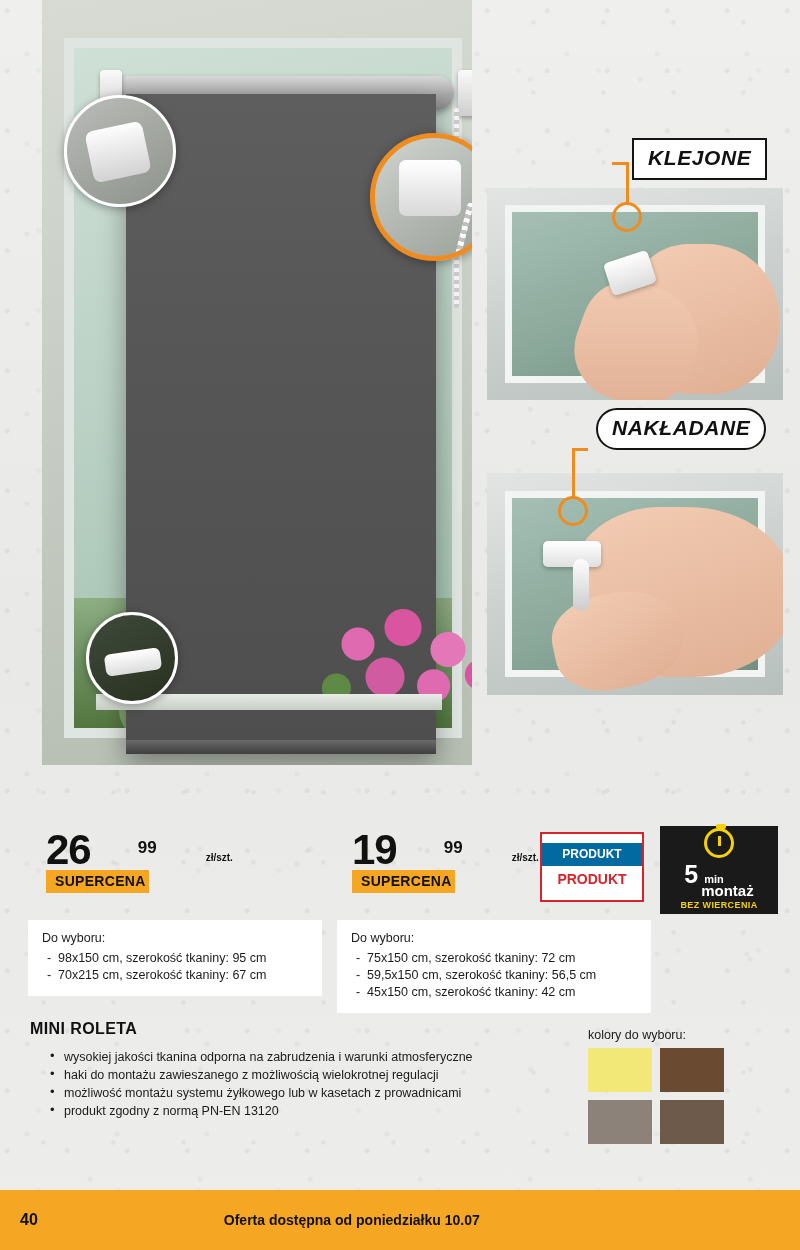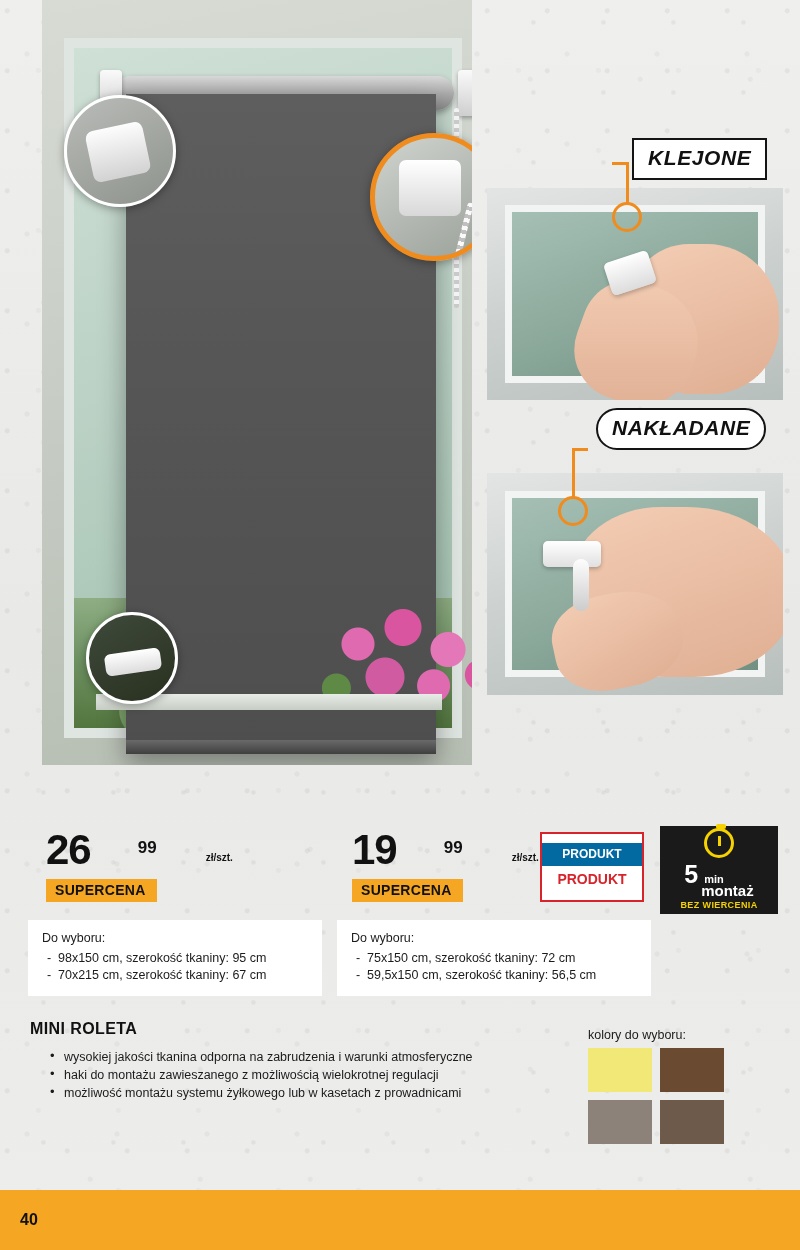--- a/index.html
+++ b/index.html
@@ -246,27 +246,27 @@
   }
   .price-sup {
     font-weight: 700; font-size: 17px; line-height: 20px; color: #111;
     margin-left: 1px; margin-top: 8px;
   }
   .price-unit {
     font-weight: 700; font-size: 10px; line-height: 12px; color: #111;
     margin-left: 3px; margin-top: 22px;
   }
   .supercena {
-    margin-top: 9px;
+    margin-top: 0;
     display: inline-block;
     background: #f5a623;
     color: #111;
     font-weight: 700;
     font-size: 14px;
-    padding: 3px 11px 4px 9px;
+    padding: 3px 3px 4px 9px;
     letter-spacing: .3px;
   }
 
   .spec-box {
     position: absolute;
     background: #ffffff;
     padding: 10px 14px 12px 14px;
     font-size: 12.5px;
     color: #1b1b1b;
     line-height: 17px;
@@ -453,20 +453,21 @@
         <li>98x150 cm, szerokość tkaniny: 95 cm</li>
         <li>70x215 cm, szerokość tkaniny: 67 cm</li>
       </ul>
     </div>
 
     <div class="spec-box sb2">
       <div class="spec-title">Do wyboru:</div>
       <ul class="spec-list">
         <li>75x150 cm, szerokość tkaniny: 72 cm</li>
         <li>59,5x150 cm, szerokość tkaniny: 56,5 cm</li>
+        <li>45x150 cm, szerokość tkaniny: 42 cm</li>
       </ul>
     </div>
 
     <div class="produkt-polski">
       <div class="pp-top">PRODUKT</div>
       <div class="pp-bot">PRODUKT</div>
     </div>
 
     <div class="montaz">
       <span class="stopwatch"></span>
@@ -478,28 +479,30 @@
         </span>
       </div>
       <div class="m-sub">BEZ WIERCENIA</div>
     </div>
 
     <div class="prod-name">MINI ROLETA</div>
     <ul class="prod-bullets">
       <li>wysokiej jakości tkanina odporna na zabrudzenia i warunki atmosferyczne</li>
       <li>haki do montażu zawieszanego z możliwością wielokrotnej regulacji</li>
       <li>możliwość montażu systemu żyłkowego lub w kasetach z prowadnicami</li>
+      <li>produkt zgodny z normą PN-EN 13120</li>
     </ul>
 
     <div class="colors-title">kolory do wyboru:</div>
     <div class="color-grid">
       <div class="swatch" style="background: rgb(242, 232, 120);"></div>
       <div class="swatch" style="background: rgb(107, 74, 50);"></div>
       <div class="swatch" style="background: rgb(141, 130, 122);"></div>
       <div class="swatch" style="background: rgb(110, 90, 74);"></div>
     </div>
   </div>
 
   <div class="footer" style="background: rgb(245, 166, 35);">
     <span class="pagenum">40</span>
+    <span class="ftext">Oferta dostępna od poniedziałku 10.07</span>
   </div>
 
 </div>
 
 </body></html>

